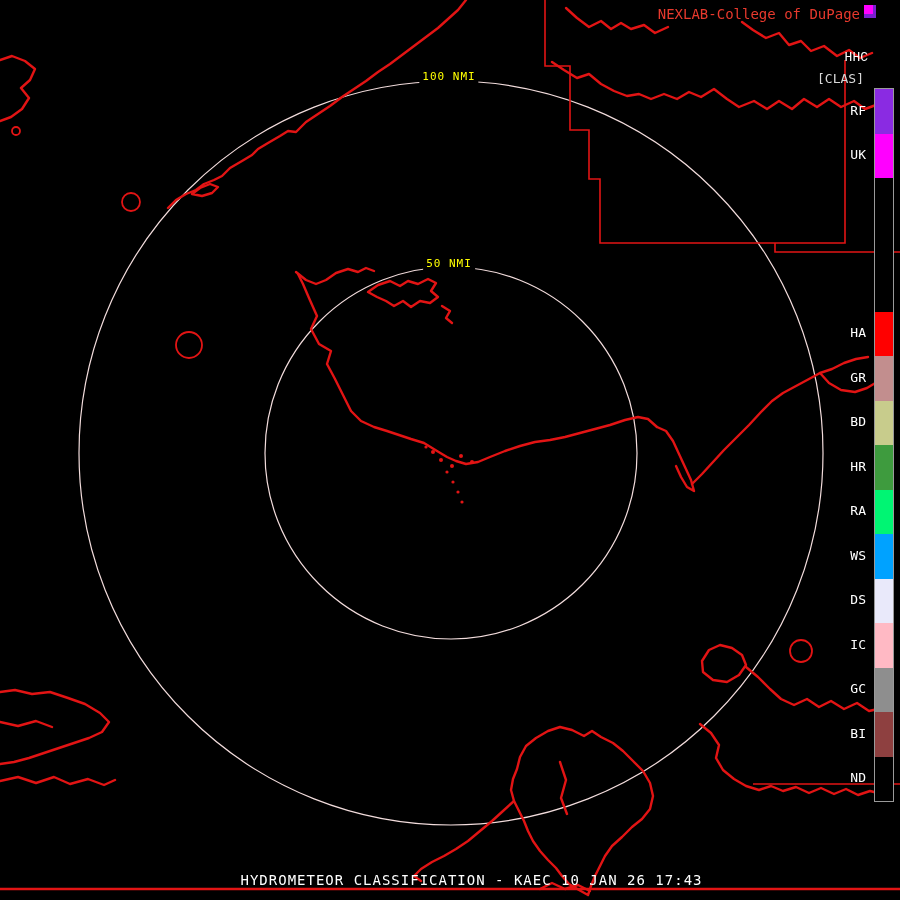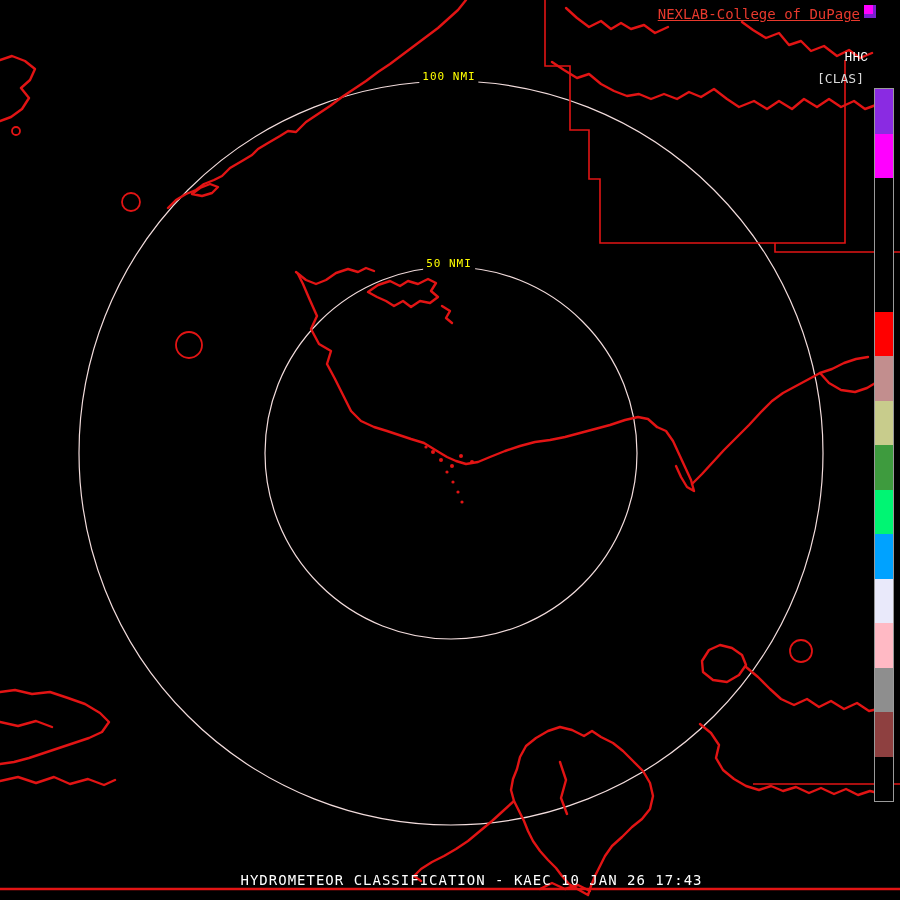--- a/index.html
+++ b/index.html
@@ -57,21 +57,20 @@
   .ring-label-50  { left: 449px; top: 263px; text-align: right; }
 
   .brand {
     position: absolute;
     top: 6px;
     right: 40px;
     color: var(--brand-text, #e8392d);
     font-size: 14px;
     white-space: nowrap;
     z-index: 3;
-    text-decoration: underline;
   }
   .station-icon {
     position: absolute;
     top: 5px;
     right: 24px;
     width: 12px;
     height: 13px;
     background: var(--station-icon, #f0f);
     box-shadow: inset -3px -4px 0 #7a1fd0;
     z-index: 3;
@@ -202,20 +201,38 @@
   </svg>
 
   <div class="ring-label ring-label-100">100 NMI</div>
   <div class="ring-label ring-label-50">50 NMI</div>
 
   <div class="brand">NEXLAB-College of DuPage</div>
   <span class="station-icon"></span>
   <div class="product-code">HHC</div>
   <div class="product-mode">[CLAS]</div>
 
+  <div class="legend-labels">
+      <div class="legend-label">RF</div>
+      <div class="legend-label">UK</div>
+      <div class="legend-label"></div>
+      <div class="legend-label"></div>
+      <div class="legend-label"></div>
+      <div class="legend-label">HA</div>
+      <div class="legend-label">GR</div>
+      <div class="legend-label">BD</div>
+      <div class="legend-label">HR</div>
+      <div class="legend-label">RA</div>
+      <div class="legend-label">WS</div>
+      <div class="legend-label">DS</div>
+      <div class="legend-label">IC</div>
+      <div class="legend-label">GC</div>
+      <div class="legend-label">BI</div>
+      <div class="legend-label">ND</div>
+    </div>
   <div class="legend-bar">
       <div class="legend-seg" style="background: rgb(138, 43, 226);"></div>
       <div class="legend-seg" style="background: rgb(255, 0, 255);"></div>
       <div class="legend-seg" style="background: rgb(0, 0, 0);"></div>
       <div class="legend-seg" style="background: rgb(0, 0, 0);"></div>
       <div class="legend-seg" style="background: rgb(0, 0, 0);"></div>
       <div class="legend-seg" style="background: rgb(255, 0, 0);"></div>
       <div class="legend-seg" style="background: rgb(194, 142, 142);"></div>
       <div class="legend-seg" style="background: rgb(200, 204, 140);"></div>
       <div class="legend-seg" style="background: rgb(62, 155, 62);"></div>

